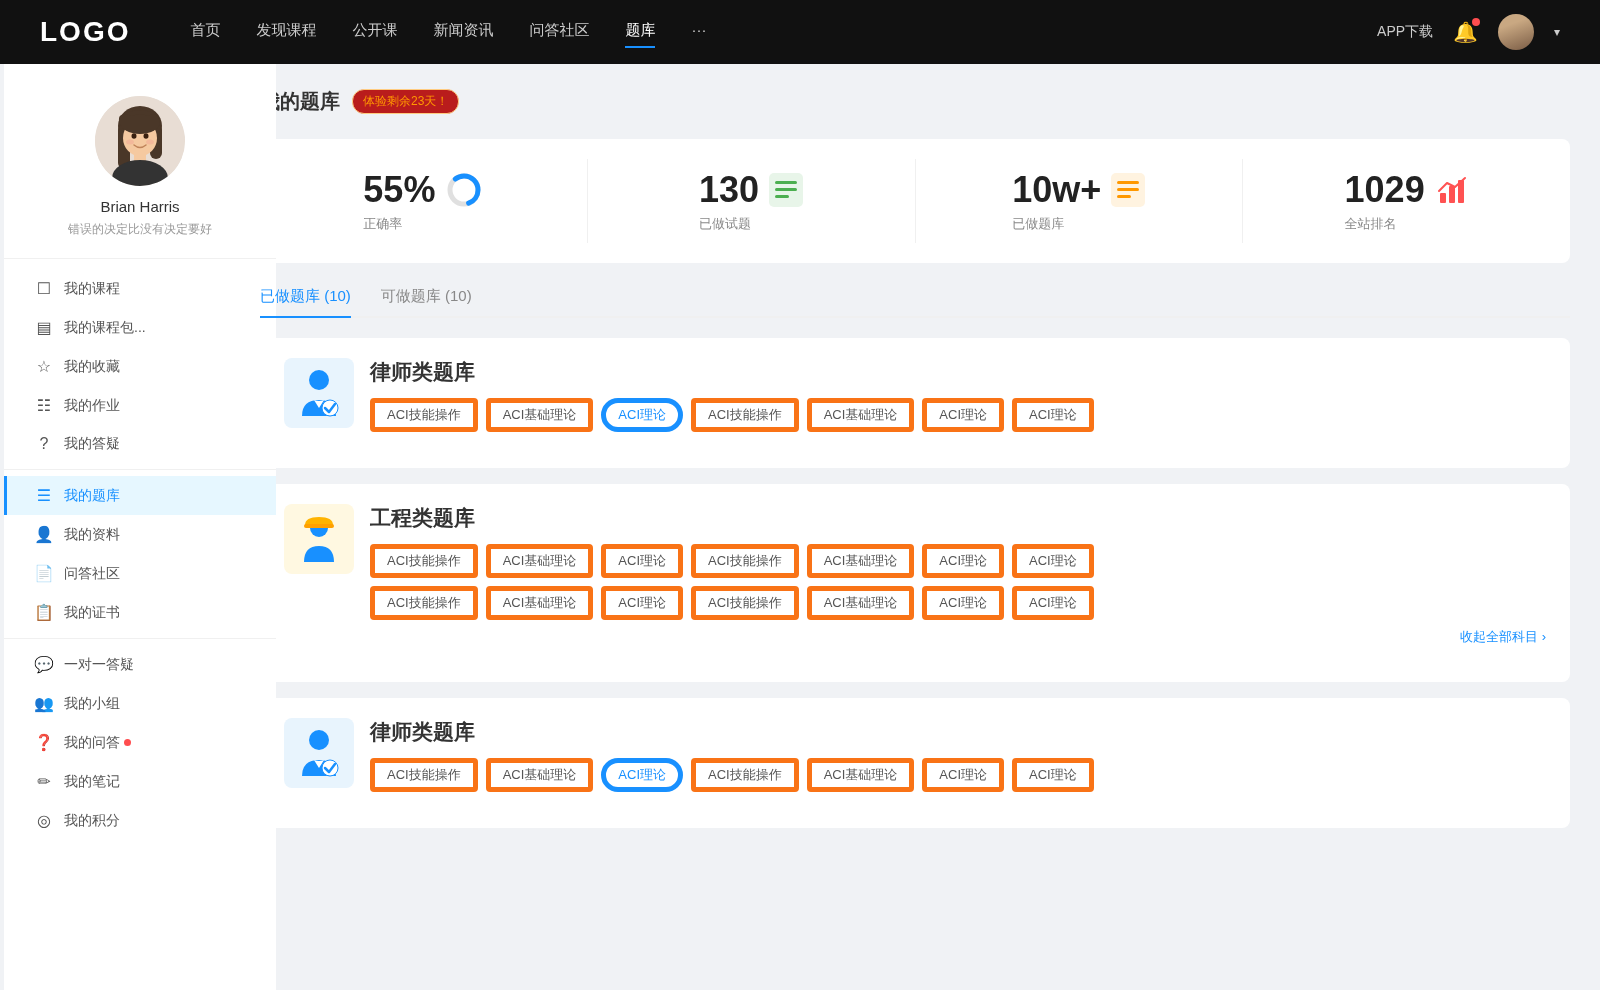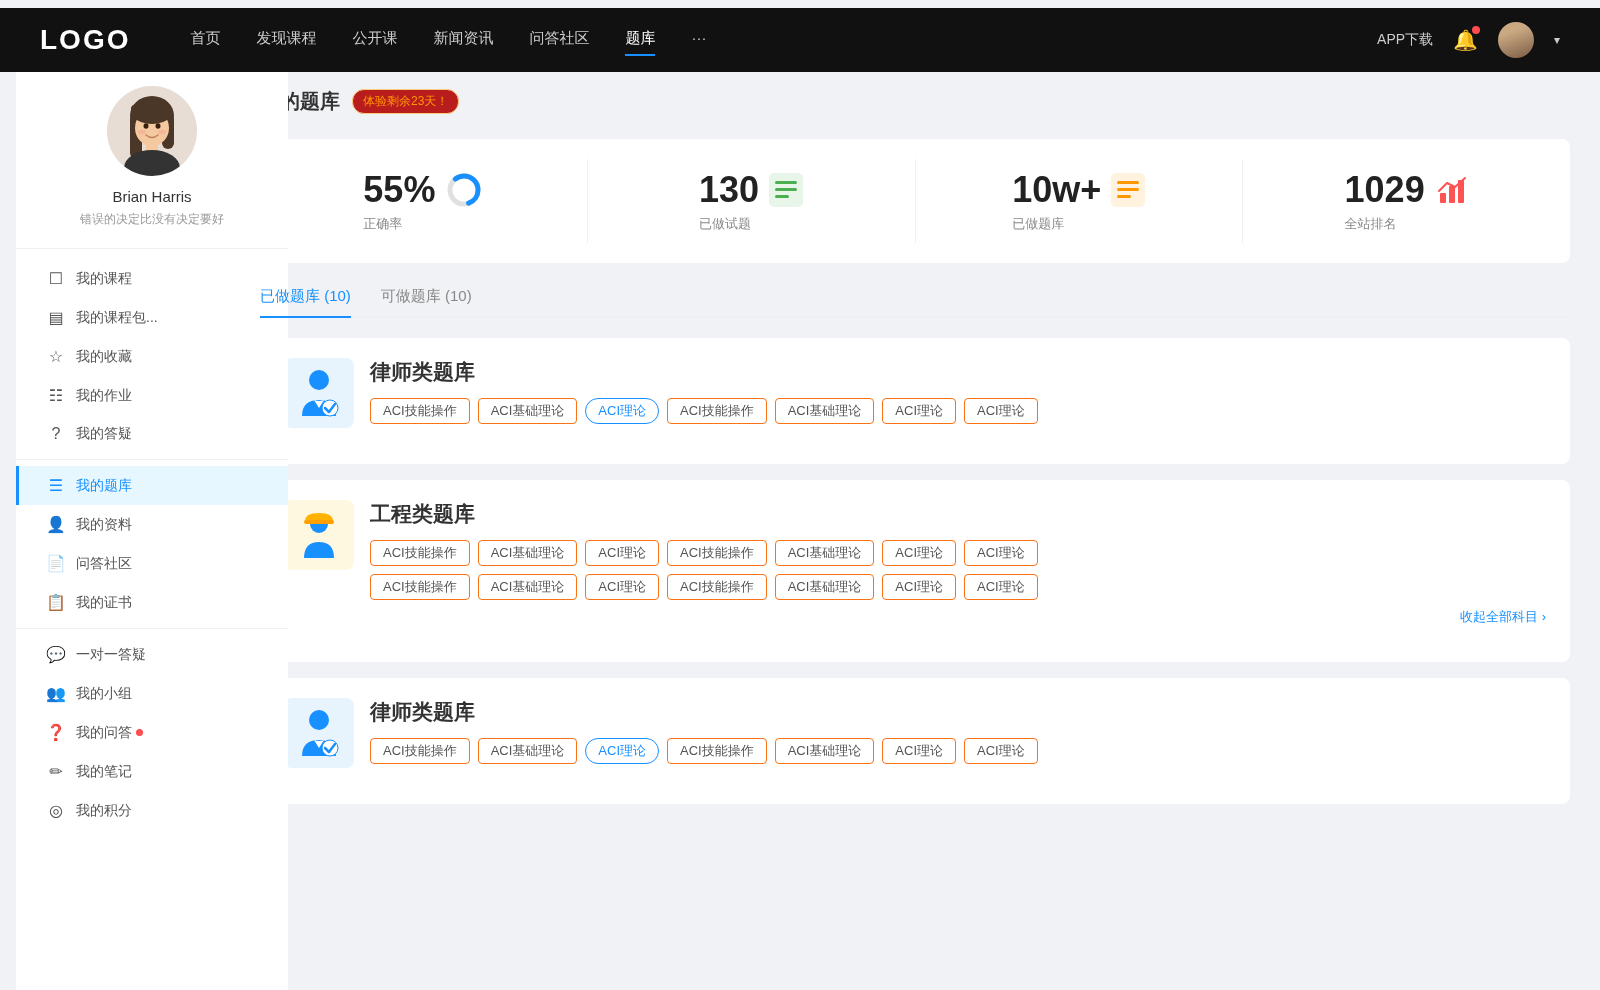--- a/index.html
+++ b/index.html
@@ -8,21 +8,20 @@
     
     .header {
       background: #111;
       height: 64px;
       display: flex;
       align-items: center;
       padding: 0 40px;
       position: fixed;
       top: 0; left: 0; right: 0;
       z-index: 100;
-      margin-top: 8px;
     }
     .header-logo {
       color: white;
       font-size: 28px;
       font-weight: bold;
       letter-spacing: 2px;
       margin-right: 60px;
     }
     .header-nav {
       display: flex;
@@ -92,25 +91,25 @@
       display: flex;
       padding-top: 64px;
       min-height: 990px;
     }
 
     
     .sidebar {
       width: 272px;
       background: white;
       min-height: calc(990px - 64px);
-      padding: 22px 0 20px;
+      padding: 32px 0 20px;
       flex-shrink: 0;
       position: fixed;
       top: 64px;
-      left: 16px;
+      left: 4px;
       bottom: 0;
       overflow-y: auto;
     }
     .sidebar-profile {
       display: flex;
       flex-direction: column;
       align-items: center;
       padding: 0 20px 20px;
       border-bottom: 1px solid #f0f0f0;
     }
@@ -307,21 +306,21 @@
       display: flex;
       flex-wrap: wrap;
       gap: 8px;
       align-items: center;
     }
     .tag {
       font-size: 13px;
       color: #555;
       padding: 3px 12px;
       border-radius: 4px;
-      border: 1px solid #f97316;
+      border: 5px solid #f97316;
       cursor: pointer;
     }
     .tag.active-tag {
       color: #1890ff;
       border-color: #1890ff;
       border-radius: 20px;
     }
     .expand-link {
       color: #1890ff;
       font-size: 13px;

